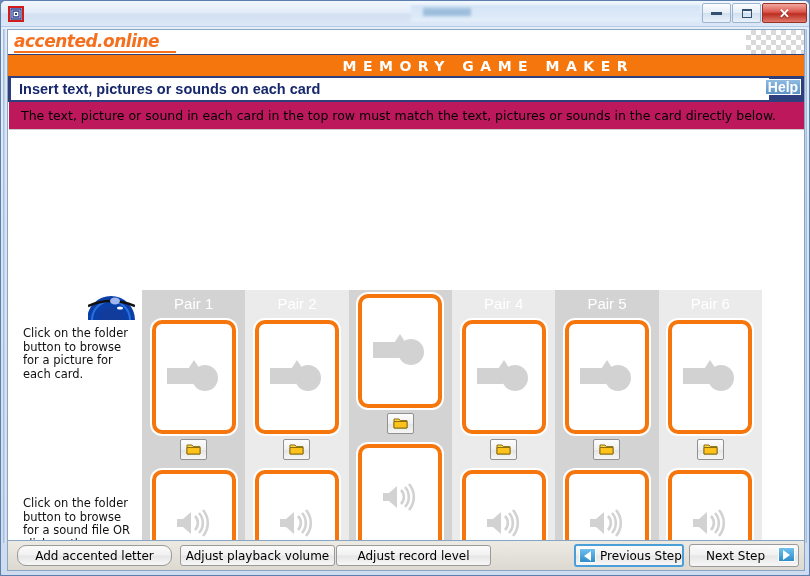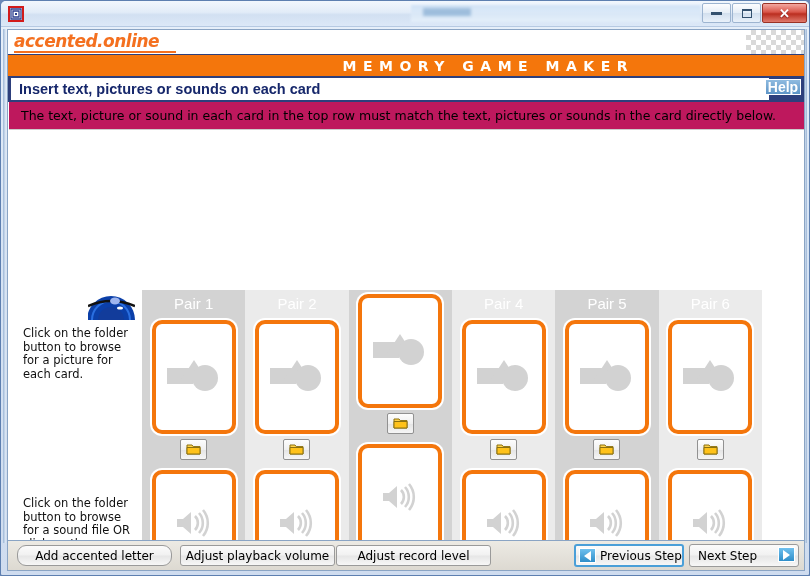--- a/index.html
+++ b/index.html
@@ -219,21 +219,21 @@
     border-radius: 3px;
     font-size: 12px; color: #000;
     display: flex; align-items: center; justify-content: center;
     font-family: "DejaVu Sans", sans-serif;
   }
   #btn-accent { left: 9px;   width: 155px; border-radius: 9px; }
   #btn-volume { left: 172px; width: 155px; }
   #btn-record { left: 328px; width: 155px; }
   #btn-prev   { left: 566px; width: 110px; top: 3px; height: 23px;
                 border: 2px solid #4a9fd8; border-radius: 3px; justify-content: flex-start; padding-left: 24px;}
-  #btn-next   { left: 681px; width: 110px; top: 3px; height: 23px; justify-content: flex-start; padding-left: 8px;}
+  #btn-next   { left: 681px; width: 110px; top: 3px; height: 23px; justify-content: flex-start; padding-left: 16px;}
   .navarrow {
     position: absolute; top: 2px; width: 17px; height: 15px;
     background: linear-gradient(180deg,#6fc0ee,#2f8ec9);
     border: 1px solid #ffffff;
     display: flex; align-items: center; justify-content: center;
   }
   #btn-prev .navarrow { left: 3px; }
   #btn-next .navarrow { right: 3px; }
   .tri-l { width:0;height:0;border-top:5px solid transparent;border-bottom:5px solid transparent;border-right:7px solid #fff; }
   .tri-r { width:0;height:0;border-top:5px solid transparent;border-bottom:5px solid transparent;border-left:7px solid #fff; }

